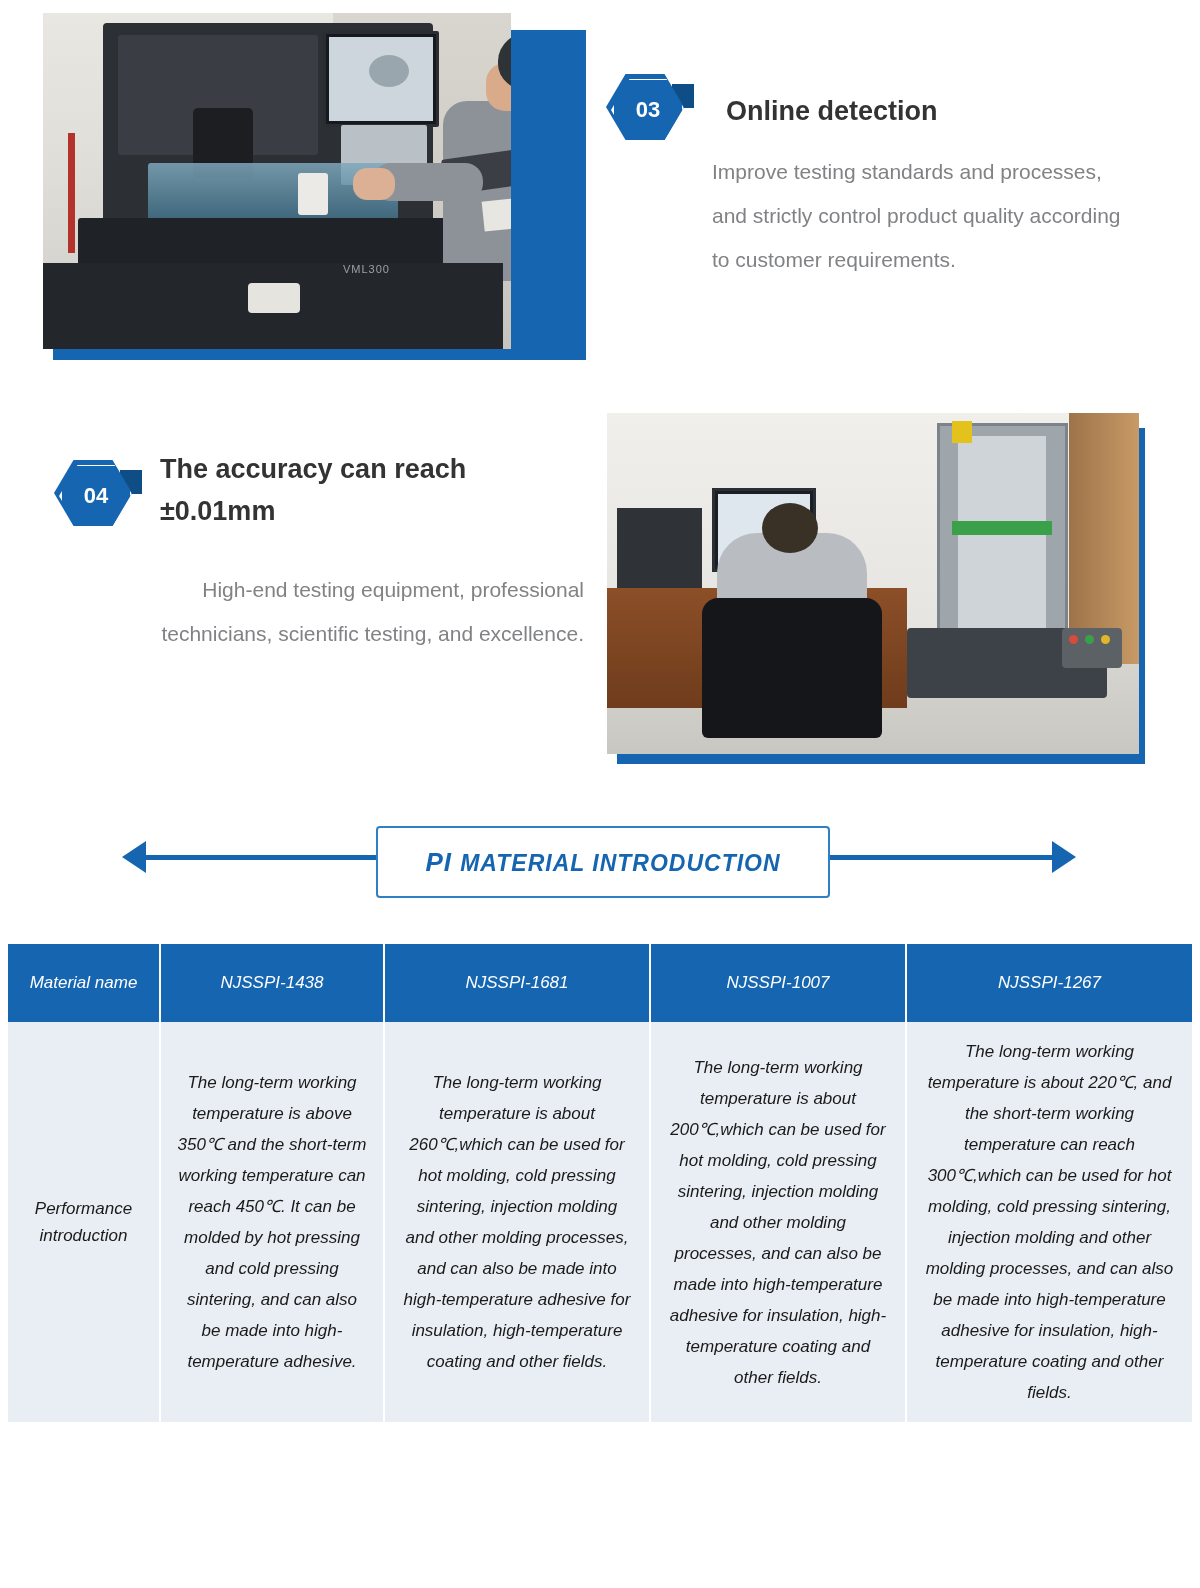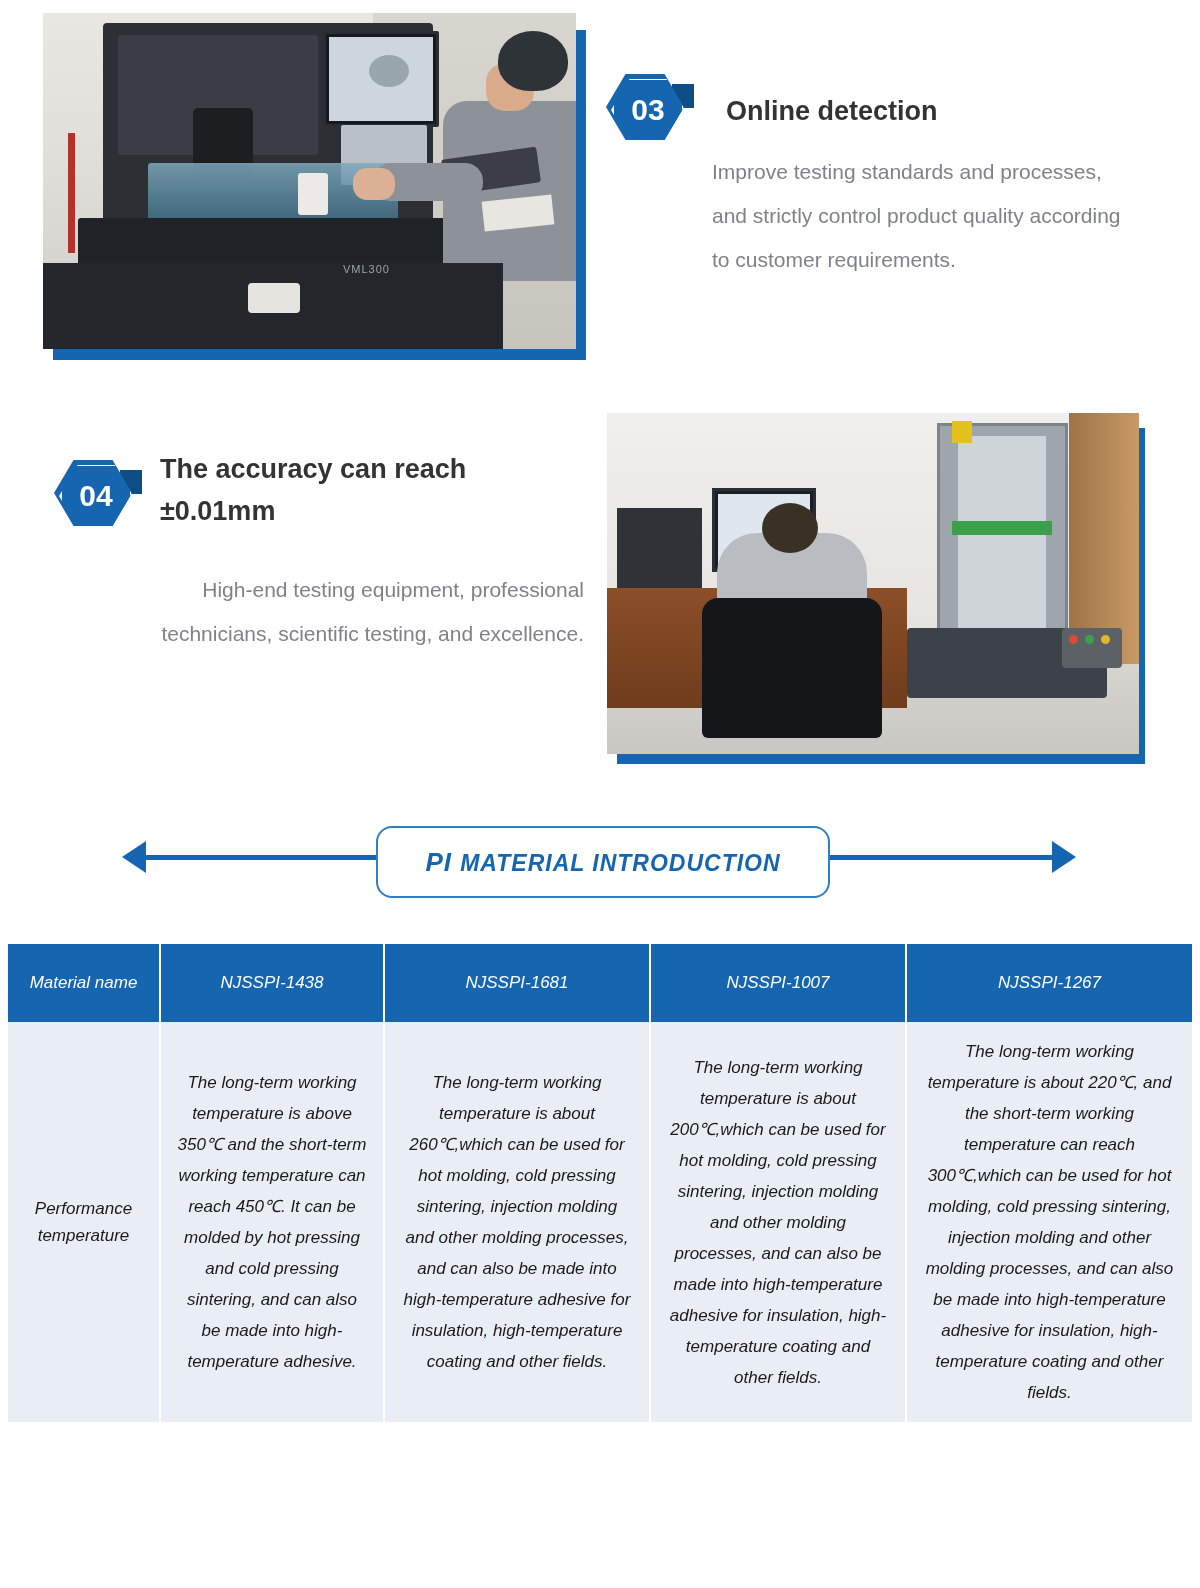--- a/index.html
+++ b/index.html
@@ -18,21 +18,21 @@
     position: absolute;
     background: #1565b0;
   }
   .photo {
     position: absolute;
     overflow: hidden;
     background: #b9c3cb;
   }
 
   
-  #photo1 { left: 43px; top: 13px; width: 533px; height: 336px; }
+  #photo1 { left: 43px; top: 13px; width: 468px; height: 336px; }
   #photo1-accent { left: 53px; top: 30px; width: 533px; height: 330px; }
 
   .p1-wall { position:absolute; left:0; top:0; width:100%; height:100%;
     background: linear-gradient(180deg,#e9e7e2 0%, #dfded9 45%, #cfcdc8 100%); }
   .p1-wall-right { position:absolute; right:0; top:0; width:38%; height:100%;
     background: linear-gradient(180deg,#d8d6cf 0%, #c6c4bd 100%); }
   .p1-machine-body { position:absolute; left:60px; top:10px; width:330px; height:210px;
     background:#2c2f33; border-radius:4px; }
   .p1-machine-inner { position:absolute; left:75px; top:22px; width:200px; height:120px;
     background:#3a3e44; border-radius:3px;}
@@ -84,21 +84,21 @@
     background: #1565b0;
     clip-path: polygon(25% 3%, 75% 3%, 100% 50%, 75% 97%, 25% 97%, 0% 50%);
   }
   .hex-inner {
     position: absolute;
     left: 5px; top: 5px; width: 68px; height: 60px;
     background: #1565b0;
     border: 3px solid #ffffff;
     clip-path: polygon(25% 3%, 75% 3%, 100% 50%, 75% 97%, 25% 97%, 0% 50%);
     display: flex; align-items: center; justify-content: center;
-    color: #fff; font-size: 30px; font-weight: bold; letter-spacing: 0;
+    color: #fff; font-size: 22px; font-weight: bold; letter-spacing: 0;
   }
   .hex-tail {
     position: absolute;
     width: 22px; height: 24px;
     background: #0f4d87;
   }
 
   .feature-title {
     position: absolute;
     font-size: 27px;
@@ -128,21 +128,21 @@
     border-top: 16px solid transparent;
     border-bottom: 16px solid transparent;
   }
   .arrow-left { left: 122px; border-right: 24px solid #1565b0; }
   .arrow-right { left: 1052px; border-left: 24px solid #1565b0; }
   #banner-pill {
     position: absolute;
     left: 376px; top: 826px;
     width: 450px; height: 68px;
     border: 2px solid #2f7fc4;
-    border-radius: 16px;
+    border-radius: 4px;
     background: #ffffff;
     display: flex; align-items: center; justify-content: center;
   }
   #banner-text {
     font-size: 26px;
     font-style: italic;
     font-weight: bold;
     color: #1565b0;
     letter-spacing: 1px;
   }
@@ -281,20 +281,20 @@
     <tr>
       <th>Material name</th>
       <th>NJSSPI-1438</th>
       <th>NJSSPI-1681</th>
       <th>NJSSPI-1007</th>
       <th>NJSSPI-1267</th>
     </tr>
   </thead>
   <tbody>
     <tr>
-      <td class="rowlabel">Performance temperature</td>
+      <td class="rowlabel">Performance introduction</td>
       <td>The long-term working temperature is above 350℃  and the short-term working temperature can reach 450℃. It can be molded by hot pressing and cold pressing sintering, and can also be made into high-temperature adhesive.</td>
       <td>The long-term working temperature is about 260℃,which can be used for hot molding, cold pressing sintering, injection molding and other molding processes, and can also be made into high-temperature adhesive for insulation, high-temperature coating and other fields.</td>
       <td>The long-term working temperature is about 200℃,which can be used for hot molding, cold pressing sintering, injection molding and other molding processes, and can also be made into high-temperature adhesive for insulation, high-temperature coating and other fields.</td>
       <td>The long-term working temperature is about 220℃, and the short-term working temperature can reach 300℃,which can be used for hot molding, cold pressing sintering, injection molding and other molding processes, and can also be made into high-temperature adhesive for insulation, high-temperature coating and other fields.</td>
     </tr>
   </tbody>
 </table>
 
 </body></html>

